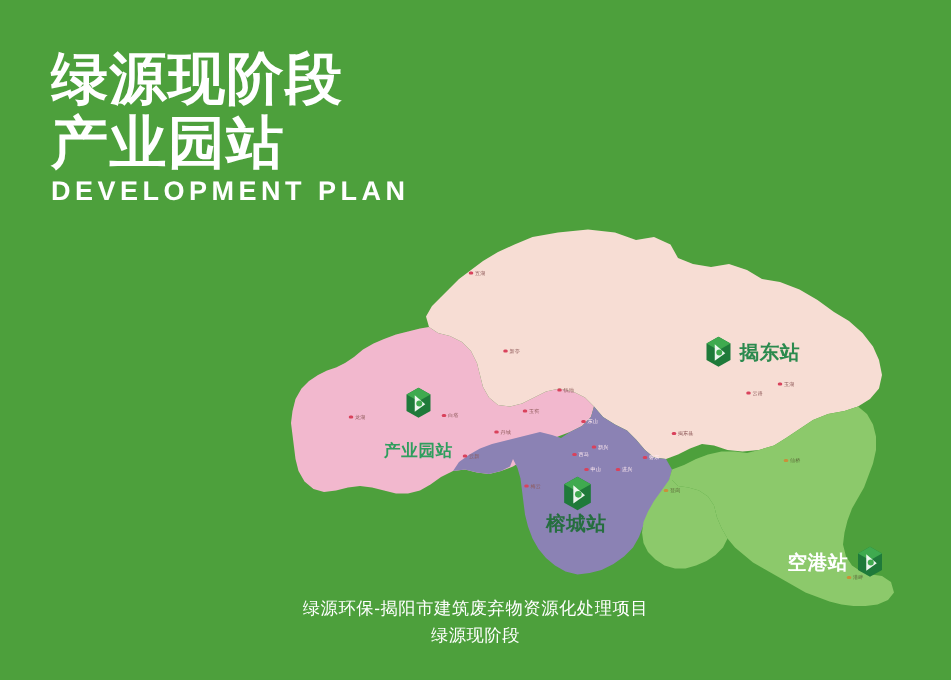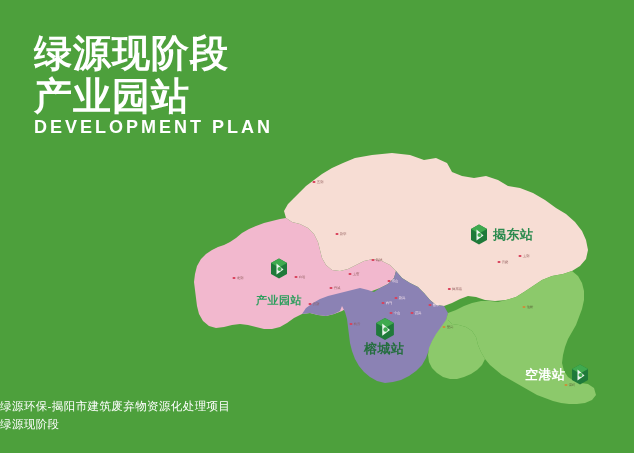--- a/index.html
+++ b/index.html
@@ -85,21 +85,21 @@
     background:#d9425c;display:inline-block;flex:0 0 auto;
   }
   .town .tname{margin-left:1.6px;}
   .town.on-green{color:#5c6b3a;}
   .town.on-green .dot{background:#c9903a;}
   .town.on-purple{color:#ffe9ef;}
 
   
   .caption{
     position:absolute;left:0;right:0;top:398px;
-    text-align:left;color:#ffffff;
+    text-align:center;color:#ffffff;
     font-size:11.5px;line-height:1.55;
     letter-spacing:0.4px;
     pointer-events:none;
   }
 </style>
 </head>
 <body>
 
 <div class="stage">
 

